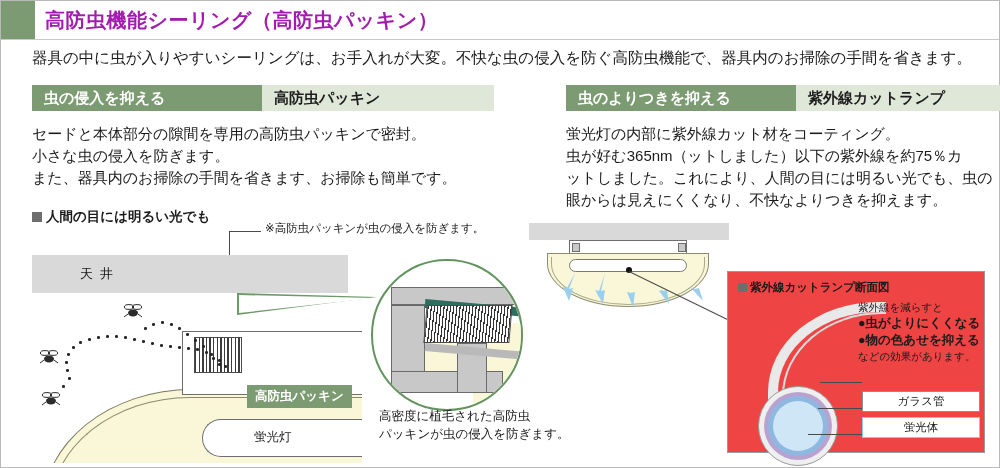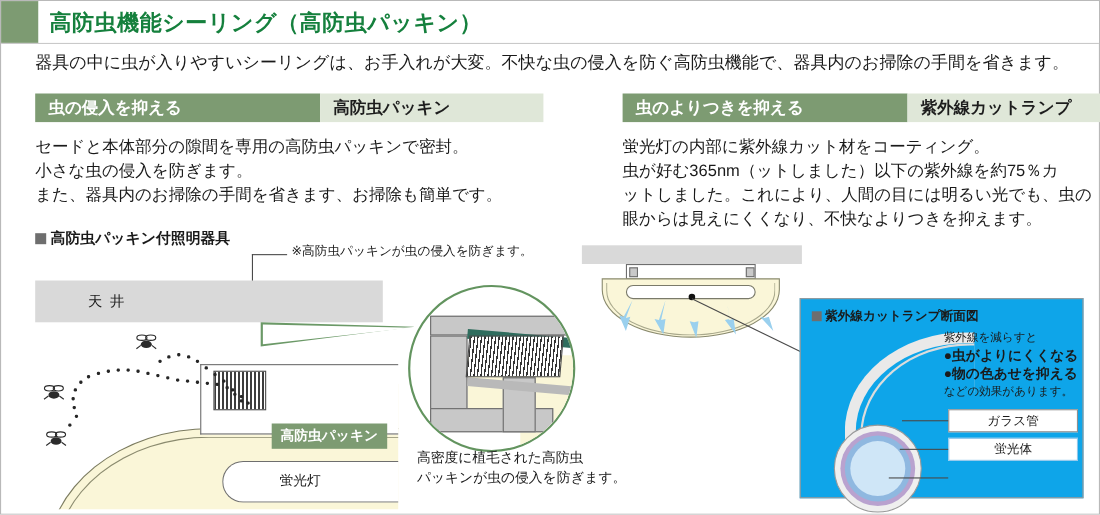--- a/index.html
+++ b/index.html
@@ -25,21 +25,21 @@
   .header-accent{
     position:absolute;left:0;top:0;width:34px;height:38px;
     background:#7d9b72;
   }
   .header-title-wrap{
     position:absolute;left:34px;top:0;right:0;height:38px;
     background:#ffffff;
     display:flex;align-items:center;
   }
   .header-title{
-    font-size:20px;font-weight:bold;color:#15803d;
+    font-size:20px;font-weight:bold;color:#a21caf;
     letter-spacing:.5px;padding-left:10px;
   }
   .header-rule{
     position:absolute;left:0;top:38px;width:998px;height:1px;background:#c9c9c9;
   }
 
   
   .intro{
     position:absolute;left:31px;top:46px;width:950px;
     font-size:15.5px;line-height:22px;color:#1a1a1a;
@@ -51,21 +51,21 @@
   .col-left{left:31px;width:462px;}
   .col-right{left:518px;width:462px;margin-left:47px;}
 
   .headrow{display:flex;align-items:stretch;height:26px;width:100%;}
   .head-dark{
     background:#7d9b72;color:#ffffff;
     font-size:15px;font-weight:bold;
     display:flex;align-items:center;
     padding:0 12px;min-width:0;
   }
-  .head-dark.w1{width:259px;box-sizing:border-box;}
+  .head-dark.w1{width:230px;box-sizing:border-box;}
   .head-light{
     background:#dfe7d8;color:#1d1d1d;
     font-size:15px;font-weight:bold;
     display:flex;align-items:center;
     padding:0 12px;flex:1;
   }
 
   .bodytext{
     margin-top:12px;
     font-size:15px;line-height:22px;color:#1a1a1a;
@@ -262,21 +262,21 @@
     background:#111;
   }
   .r-leader{
     position:absolute;left:108px;top:48px;width:122px;height:1.2px;
     background:#4a4a4a;transform:rotate(26deg);transform-origin:left center;
   }
 
   
   .xbox{
     position:absolute;left:726px;top:270px;width:258px;height:182px;
-    border:1.2px solid #9a9a9a;background:#0ea5e9;box-sizing:border-box;
+    border:1.2px solid #9a9a9a;background:#ef4444;box-sizing:border-box;
   }
   .xbox-title{
     position:absolute;left:10px;top:8px;
     font-size:11.5px;font-weight:bold;color:#1a1a1a;white-space:nowrap;
   }
   .xbox-sq{
     display:inline-block;width:9px;height:9px;background:#6e6e6e;
     margin-right:3px;vertical-align:-1px;
   }
   .xtext{
@@ -315,21 +315,21 @@
     background:#cfe6f7;
   }
 
   .legend{position:absolute;left:134px;top:100px;width:118px;}
   .lg{
     height:21px;margin-bottom:5px;
     display:flex;align-items:center;justify-content:center;
     font-size:11.5px;color:#1a1a1a;background:#ffffff;
     box-sizing:border-box;white-space:nowrap;
   }
-  .lg.g{border:1.3px solid #8f8f8f;}
+  .lg.g{border:1.3px solid #8f8f8f;margin-top:19px;}
   .lg.p{border:1.3px solid #b9a2cf;}
   .lg.b{border:1.3px solid #8fc6ea;}
   .lgline{position:absolute;height:1px;background:#4a4a4a;}
 </style>
 </head>
 <body>
 
 <div class="page">
 
   <div class="header">
@@ -348,21 +348,21 @@
       <div class="head-light">高防虫パッキン</div>
     </div>
     <div class="bodytext">
       <div>セードと本体部分の隙間を専用の高防虫パッキンで密封。</div>
       <div>小さな虫の侵入を防ぎます。</div>
       <div>また、器具内のお掃除の手間を省きます、お掃除も簡単です。</div>
     </div>
   </div>
 
   <div class="fig-head" style="left:31px;top:207px;">
-    <span class="sq"></span><span>高防虫パッキン付照明器具</span>
+    <span class="sq"></span><span>人間の目には明るい光でも</span>
   </div>
 
   <div class="ldiag">
 
     <div class="callout-line"></div>
     <div class="callout-dash"></div>
     <div class="callout-note">※高防虫パッキンが虫の侵入を防ぎます。</div>
 
     <div class="ceiling"></div>
     <div class="ceiling-label">天井</div>

